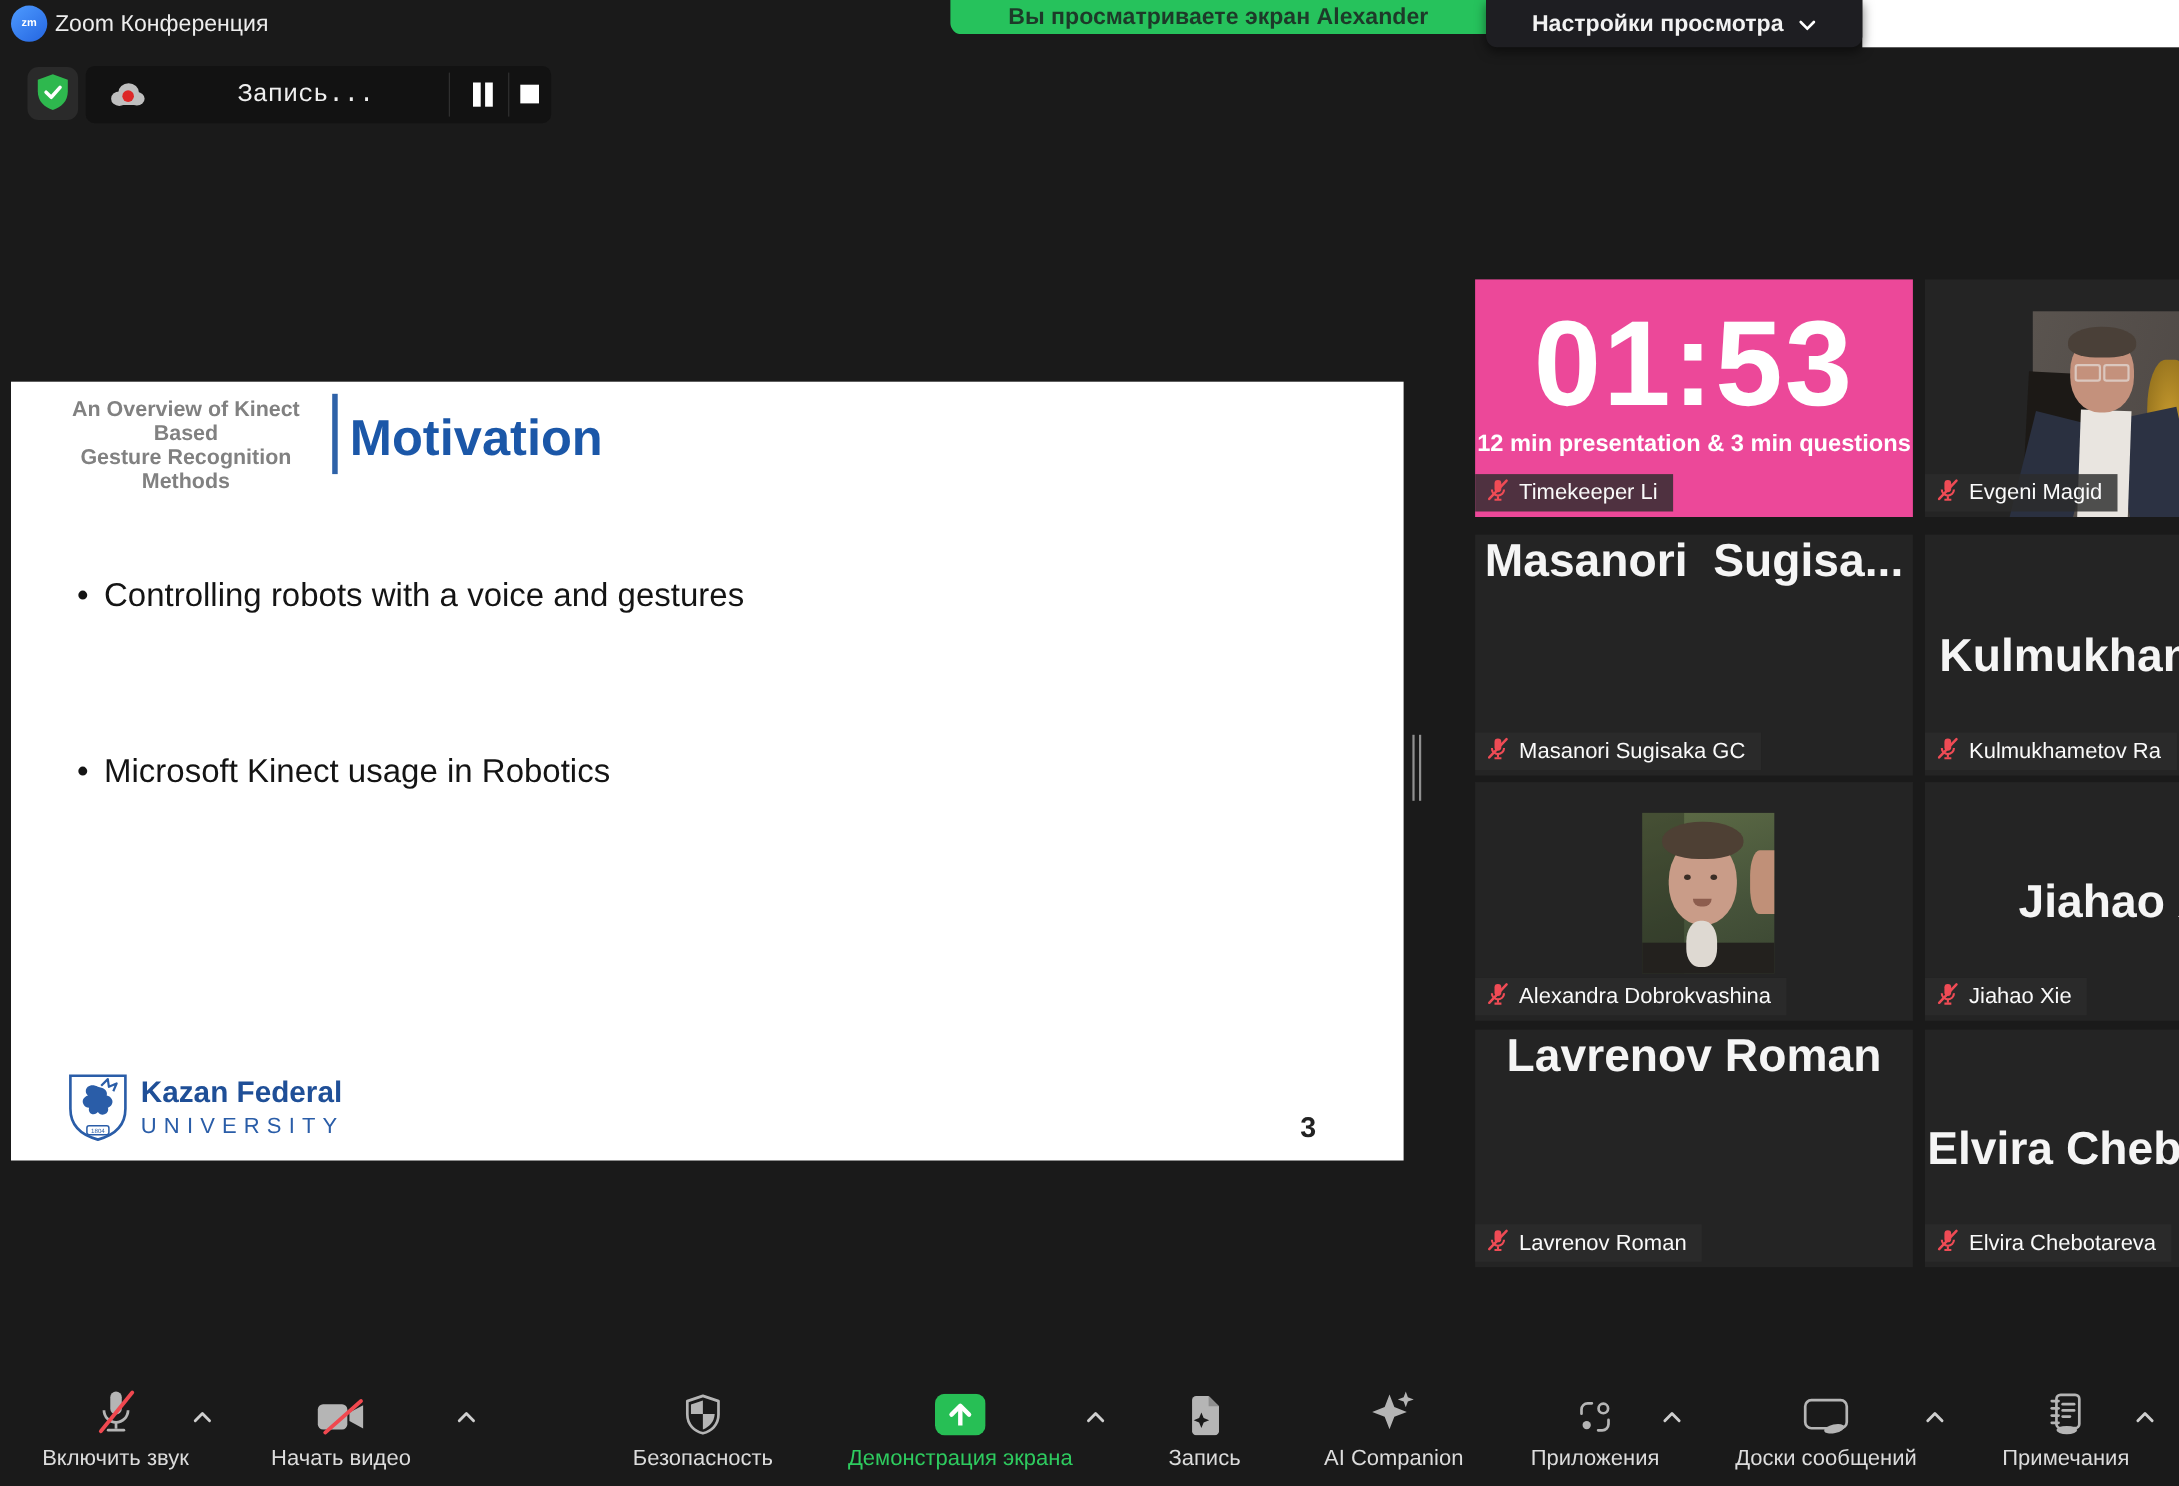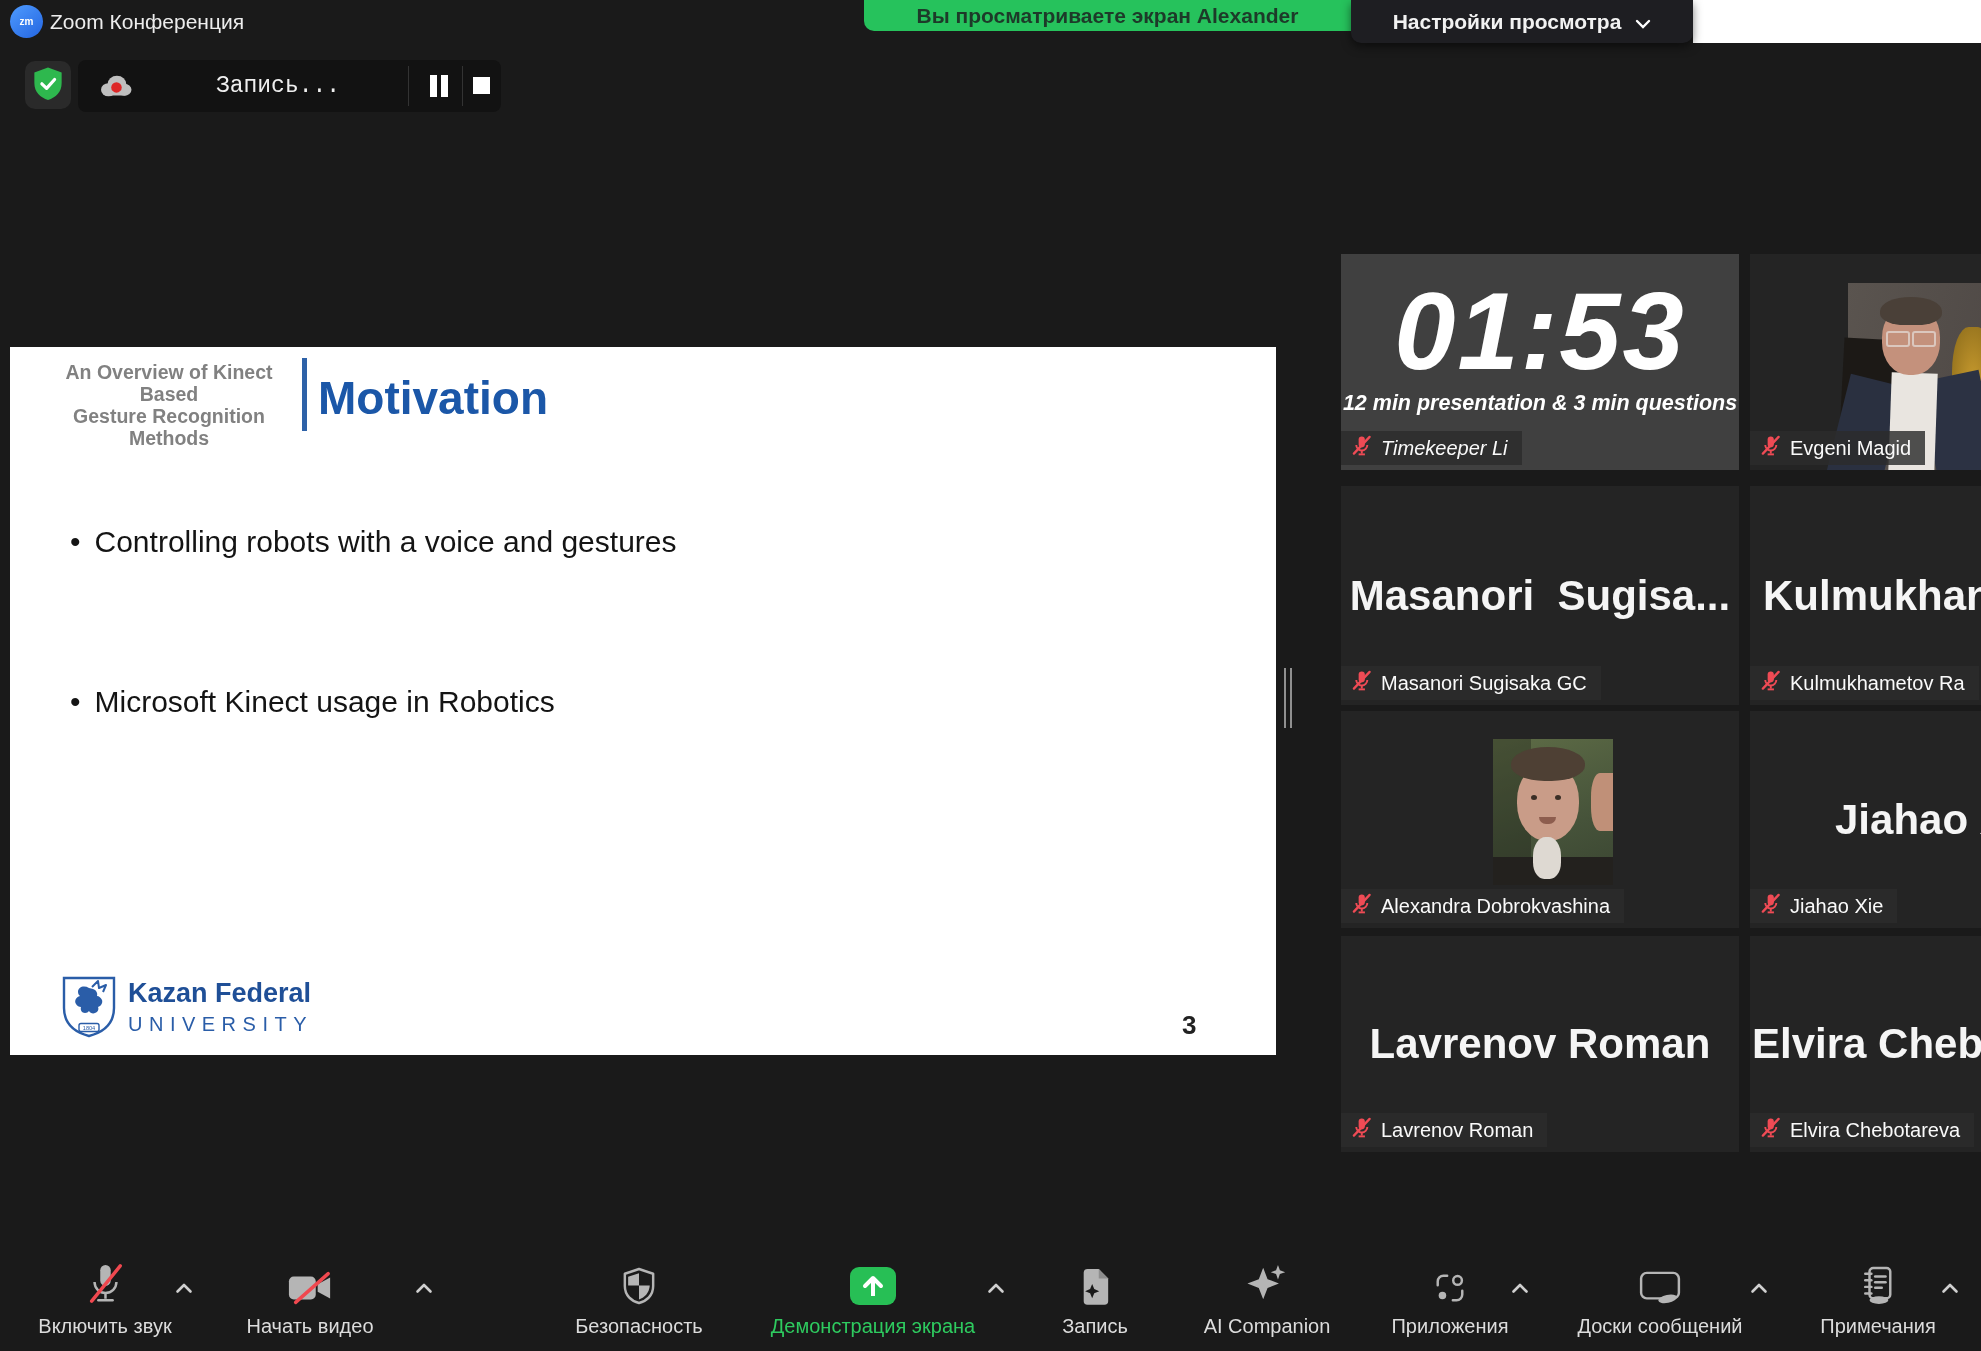--- a/index.html
+++ b/index.html
@@ -33,21 +33,21 @@
   .blue-bar{background:#2e62a8;}
   .slide-title{color:#1b57a8;font-weight:bold;font-size:46px;}
   .bullet{position:absolute;left:60px;font-size:30px;color:#141414;white-space:nowrap;}
   .bullet::before{content:"•";margin-right:14px;}
   .kfu-l1{color:#1f4f97;font-weight:bold;font-size:27px;}
   .kfu-l2{color:#2a5da8;font-size:20px;letter-spacing:6.5px;margin-top:4px;}
   .page-num{color:#222;font-weight:bold;font-size:26px;}
   
   .tile{position:absolute;background:#242424;overflow:hidden;}
   .big-name{color:#f5f5f5;font-weight:bold;font-size:42px;white-space:pre;}
-  .center-flex{display:flex;align-items:center;justify-content:center;}
+  .center-flex{display:flex;justify-content:center;}
   .pill{position:absolute;left:0;bottom:5px;height:34px;display:flex;align-items:center;gap:9px;
     padding:0 14px 0 10px;background:rgba(44,44,44,.82);color:#fafafa;font-size:20px;white-space:nowrap;}
   .timer-time{position:absolute;left:0;top:22px;width:100%;text-align:center;color:#fff;
     font-weight:bold;font-size:110px;line-height:1;letter-spacing:2px;}
   .timer-sub{position:absolute;left:0;top:137px;width:100%;text-align:center;color:#fff;font-weight:bold;font-size:21.5px;}
   .ph{position:absolute;}
   
   .divider i{position:absolute;top:0;width:2px;height:60px;background:#909090;}
   
   .tb{position:absolute;top:1264px;display:flex;flex-direction:column;align-items:center;gap:10px;
@@ -133,21 +133,21 @@
     <div class="kfu-l2">UNIVERSITY</div>
   </div>
   <div class="abs page-num" style="left:1172px;top:663px;">3</div>
 </div>
 
 <div class="abs divider" style="left:1284px;top:668px;width:9px;height:60px;">
   <i style="left:0;"></i>
     <i style="left:5.5px;"></i>
 </div>
 
-<div class="tile" style="left:1341px;top:254px;width:398px;height:216px;background:#404040;font-style:italic;">
+<div class="tile" style="left:1341px;top:254px;width:398px;height:216px;background:#ec4899;">
   <div class="timer-time">01:53</div>
   <div class="timer-sub">12 min presentation &amp; 3 min questions</div>
   <div class="pill">
     <span>
       <svg width="21" height="21" viewBox="0 0 22 22">
           <rect x="8" y="1.5" width="6.5" height="11.5" rx="3.2" fill="#ef4b55"></rect>
           <path d="M5.5 10.5a5.8 5.8 0 0 0 11.6 0" fill="none" stroke="#ef4b55" stroke-width="2"></path>
           <line x1="11.3" y1="16.8" x2="11.3" y2="19.5" stroke="#ef4b55" stroke-width="2"></line>
           <line x1="8" y1="20.3" x2="14.6" y2="20.3" stroke="#ef4b55" stroke-width="2"></line>
           <line x1="3" y1="19.5" x2="19.5" y2="2" stroke="#ef4b55" stroke-width="2.4" stroke-linecap="round"></line>

